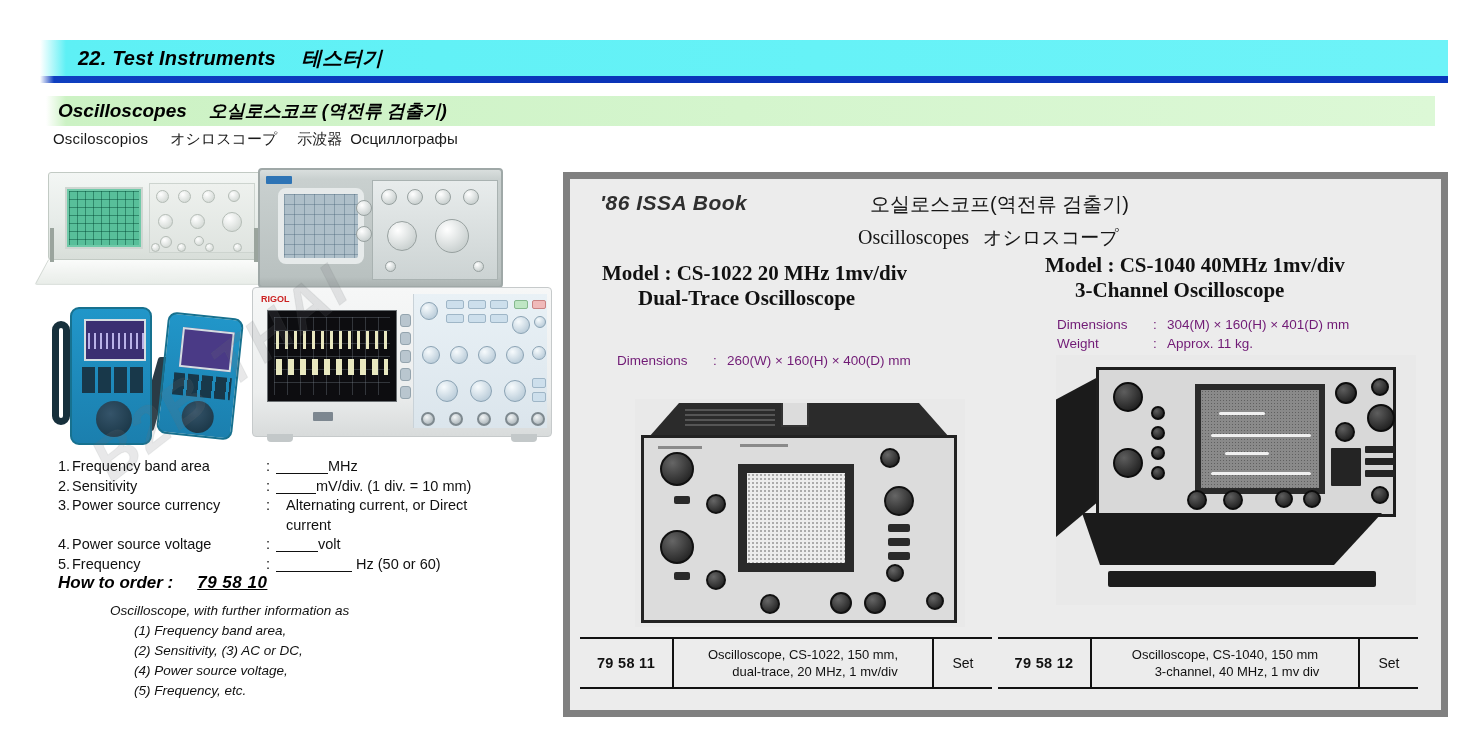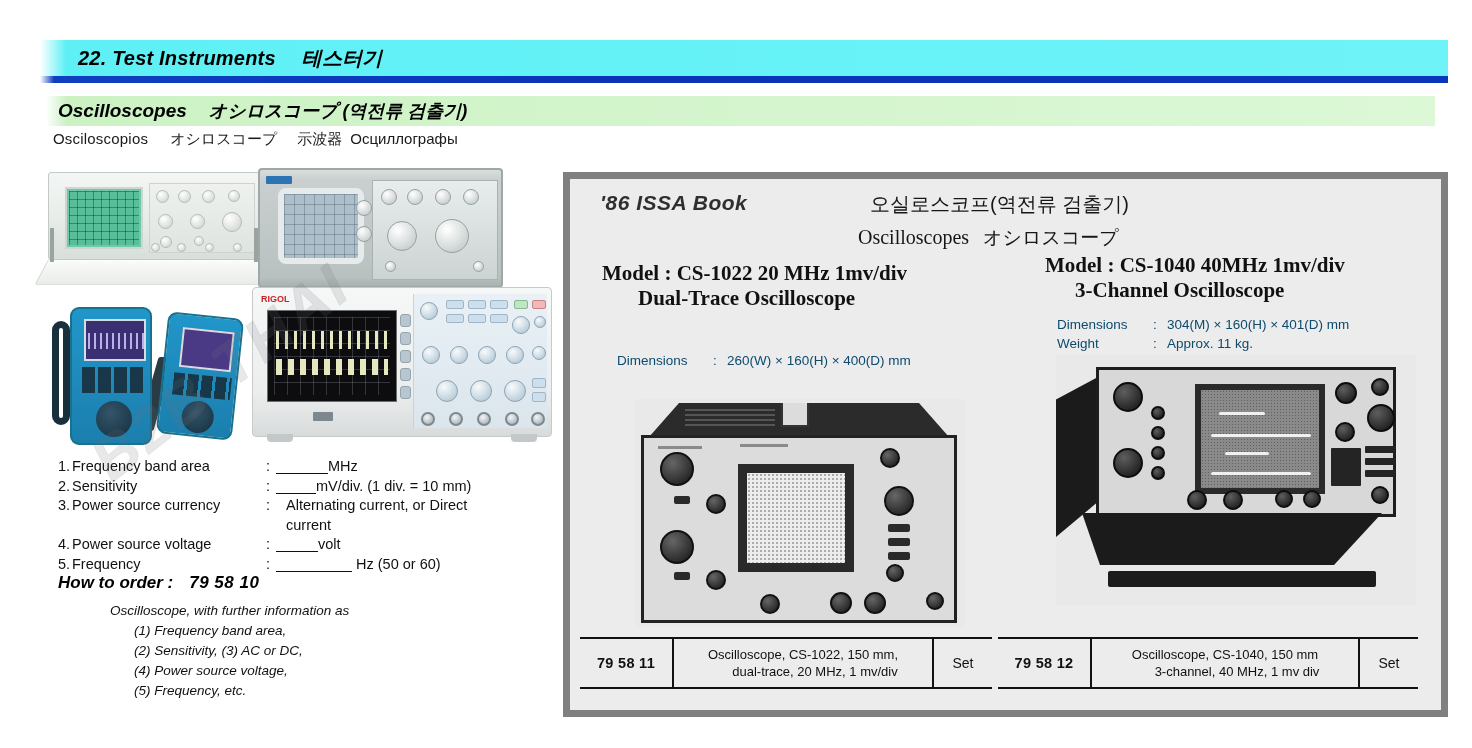--- a/index.html
+++ b/index.html
@@ -214,21 +214,21 @@
   .spec .lbl{ display:inline-block; }
   .spec .colon{ position:absolute; left:208px; }
   .spec .val{ position:absolute; left:218px; }
   .spec .blank{ display:inline-block; border-bottom:1.4px solid #111; height:13px; vertical-align:-3px; }
   .spec .cont{ position:absolute; left:228px; }
 
   .howto{
     position:absolute; left:18px; top:408px;
     font-style:italic; font-weight:bold; font-size:17px; color:#000; white-space:nowrap;
   }
-  .howto .code{ margin-left:16px; letter-spacing:.5px; }
+  .howto .code{ margin-left:24px; letter-spacing:.5px;text-decoration:underline; }
   .howdesc{
     position:absolute; left:70px; top:436px; width:430px;
     font-style:italic; font-size:13.5px; line-height:20px; color:#111;
   }
   .howdesc .i1{ padding-left:0; }
   .howdesc .i2{ padding-left:24px; }
 
   
   .watermark{
     position:absolute; left:78px; top:440px;
@@ -266,21 +266,21 @@
     font-weight:bold; color:#111; white-space:nowrap;
   }
   .model .l1{ font-size:21px; display:block; }
   .model .l2{ font-size:21px; display:block; margin-top:0; }
   .model.left-m{ left:32px; top:82px; }
   .model.left-m .l2{ margin-left:36px; }
   .model.right-m{ left:475px; top:74px; }
   .model.right-m .l2{ margin-left:30px; }
 
   .dims{
-    position:absolute; font-size:13.5px; color:#0c4a6e; line-height:19px; white-space:nowrap;
+    position:absolute; font-size:13.5px; color:#701a75; line-height:19px; white-space:nowrap;
   }
   .dims .k{ display:inline-block; width:96px; }
   .dims .c{ display:inline-block; width:14px; }
   .dims.left-d{ left:47px; top:172px; }
   .dims.right-d{ left:487px; top:136px; }
 
   
   .catimg{ position:absolute; background:#e9e9e9; }
   .cs1022{ left:65px; top:220px; width:330px; height:228px; }
   .cs1022 .hood{
@@ -368,21 +368,21 @@
 
 <div class="chapter-bar">
   <div class="txt">
     <span>22. Test Instruments</span><span class="ko">테스터기</span>
   </div>
 </div>
 <div class="chapter-rule"></div>
 
 <div class="section-bar">
   <div class="txt">
-    <span>Oscilloscopes</span><span class="ko">オシロスコープ (역전류 검출기)</span>
+    <span>Oscilloscopes</span><span class="ko">오실로스코프 (역전류 검출기)</span>
   </div>
 </div>
 
 <div class="subtitle-line">
   <span class="sp">Osciloscopios</span><span class="jp">オシロスコープ</span><span class="cn">示波器</span><span class="ru">Осциллографы</span>
 </div>
 
 <div class="left-col">
 
   <div class="photo scope1">

